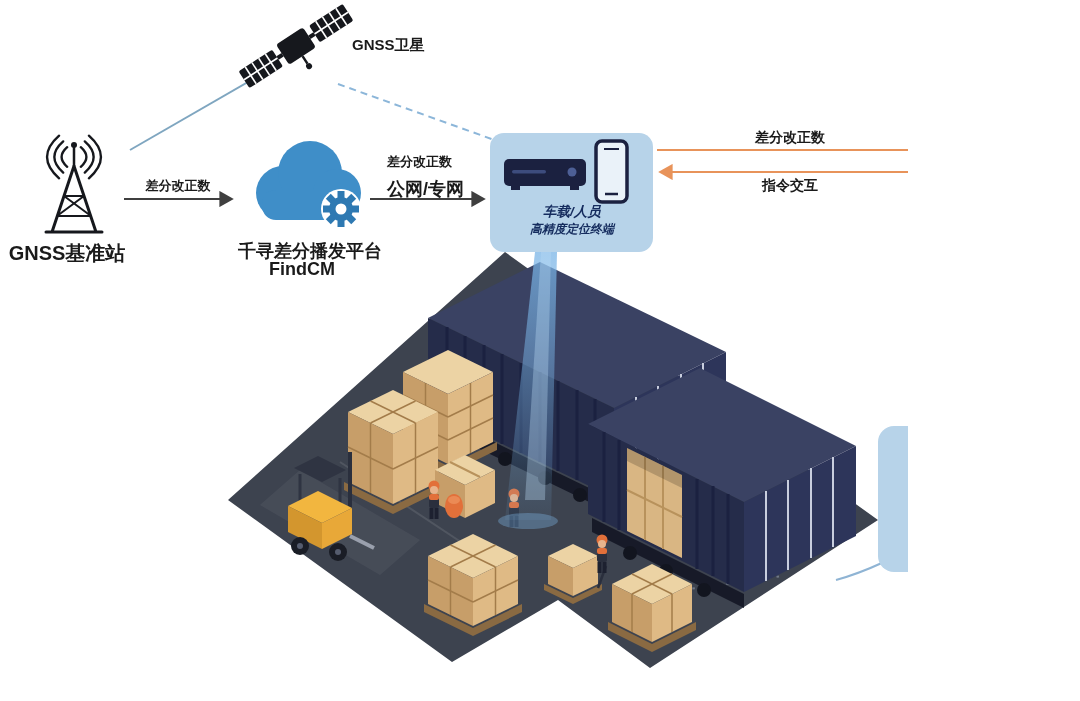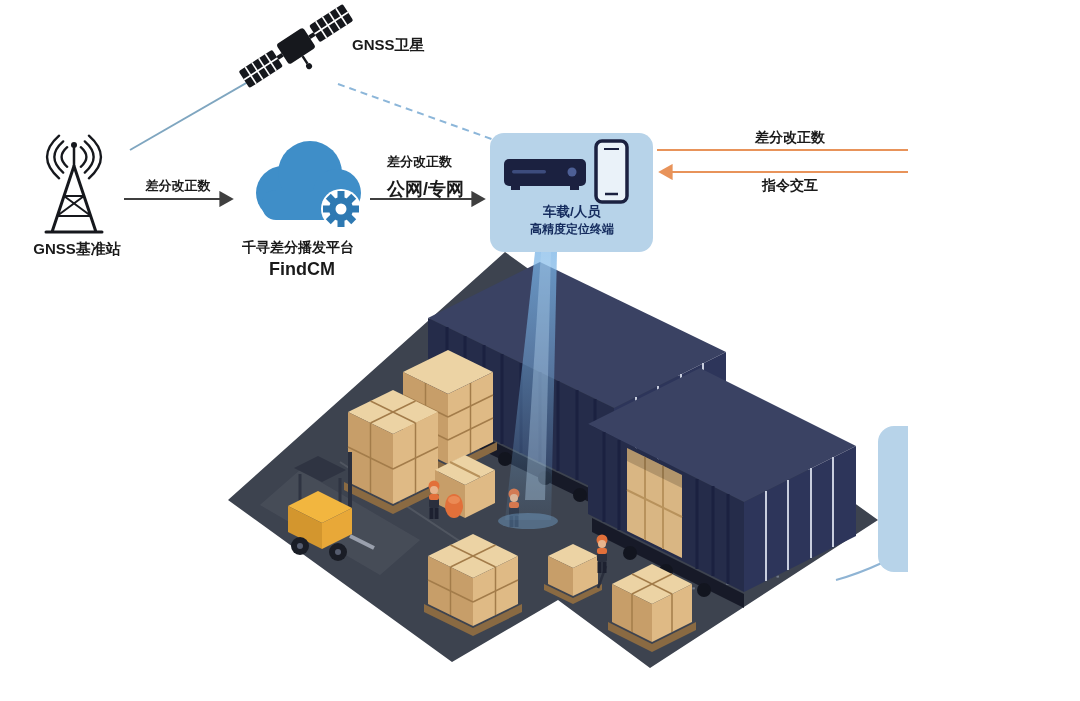--- a/index.html
+++ b/index.html
@@ -2,21 +2,21 @@
 <html><head>
 <meta charset="utf-8">
 <style>
   html,body{margin:0;padding:0;background:#ffffff;}
   .stage{position:relative;width:908px;height:701px;background:#ffffff;overflow:hidden;
          font-family:"Liberation Sans","DejaVu Sans",sans-serif;}
   .stage svg{position:absolute;left:0;top:0;}
   .lbl{position:absolute;font-weight:bold;color:#1a1a1a;text-align:center;white-space:nowrap;
        font-family:"Liberation Sans","DejaVu Sans",sans-serif;}
   .lbl.left{text-align:left;}
-  .navy{color:#152c5e;}
+  .navy{color:#152c5e;font-style:italic;}
 </style>
 </head>
 <body>
 
 <div class="stage">
 
 <svg width="1080" height="701" viewBox="0 0 1080 701">
   <defs>
     <marker id="mGray" markerWidth="9" markerHeight="9" refX="7" refY="4.5" orient="auto">
       <path d="M0,0 L8,4.5 L0,9 Z" fill="#3f3f3f"></path>
@@ -312,25 +312,25 @@
       <circle cx="978" cy="462" r="17" fill="none" stroke="#ffffff" stroke-width="2.4"></circle>
       <ellipse cx="978" cy="462" rx="7.5" ry="17" fill="none" stroke="#ffffff" stroke-width="2"></ellipse>
       <line x1="961" y1="462" x2="995" y2="462" stroke="#ffffff" stroke-width="2"></line>
       <path d="M924,490 L1032,490 L1040,501 Q1040,505 1035,505 L921,505 Q916,505 916,501 Z" fill="#1b2140"></path>
     </g>
   </g>
 </svg>
 
 <div class="lbl left" style="left:352px;top:36px;width:120px;font-size:15px;">GNSS卫星</div>
 
-<div class="lbl" style="left:12px;top:240px;width:130px;font-size:15px;">GNSS基准站</div>
+<div class="lbl" style="left:2px;top:240px;width:130px;font-size:20px;">GNSS基准站</div>
 
 <div class="lbl" style="left:118px;top:177px;width:120px;font-size:13px;">差分改正数</div>
 
-<div class="lbl" style="left:218px;top:239px;width:160px;font-size:14px;">千寻差分播发平台</div>
+<div class="lbl" style="left:230px;top:239px;width:160px;font-size:18px;">千寻差分播发平台</div>
 <div class="lbl" style="left:222px;top:259px;width:160px;font-size:18px;">FindCM</div>
 
 <div class="lbl left" style="left:387px;top:153px;width:100px;font-size:13px;">差分改正数</div>
 <div class="lbl left" style="left:387px;top:177px;width:100px;font-size:18px;">公网/专网</div>
 
 <div class="lbl navy" style="left:492px;top:203px;width:160px;font-size:13.5px;">车载/人员</div>
 <div class="lbl navy" style="left:492px;top:221px;width:160px;font-size:12px;">高精度定位终端</div>
 
 <div class="lbl" style="left:710px;top:129px;width:160px;font-size:14px;">差分改正数</div>
 <div class="lbl" style="left:710px;top:177px;width:160px;font-size:14px;font-family:Liberation Serif, serif;">指令交互</div>

